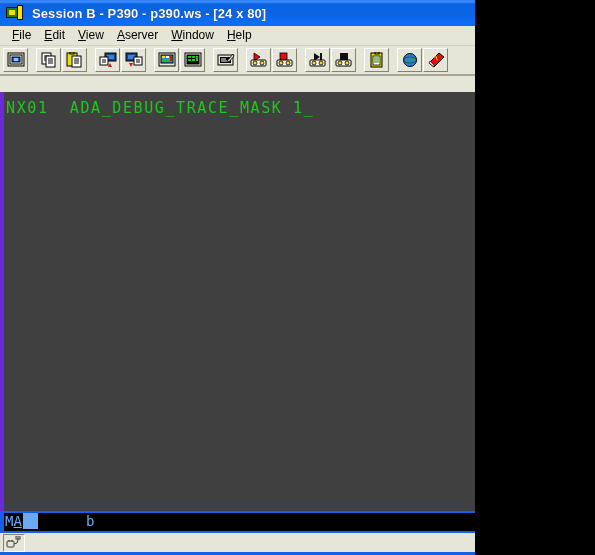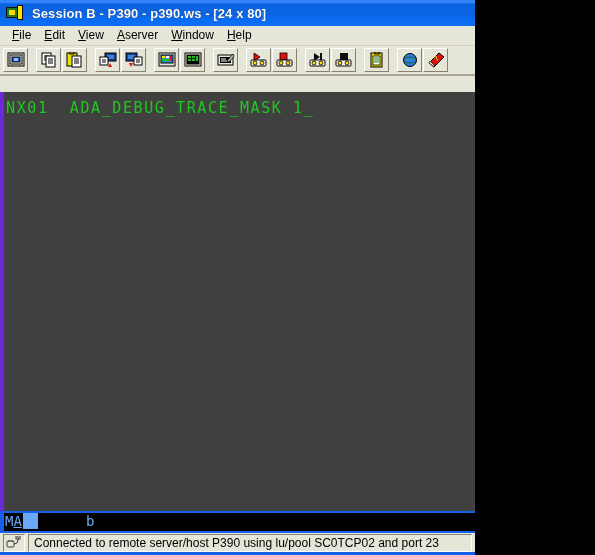--- a/index.html
+++ b/index.html
@@ -493,16 +493,15 @@
   <div class="statusbar">
     <div class="sb-icon">
       <svg width="16" height="14" viewBox="0 0 16 14">
         <rect x="1" y="5" width="7" height="6" rx="1" fill="#e6e6d8" stroke="#404040" stroke-width="1"></rect>
         <line x1="3" y1="4" x2="3" y2="6" stroke="#404040"></line>
         <line x1="6" y1="4" x2="6" y2="6" stroke="#404040"></line>
         <path d="M8 8 Q12 8 12 4 L12 1" fill="none" stroke="#404040" stroke-width="1"></path>
         <rect x="10" y="0" width="4" height="3" fill="none" stroke="#404040" stroke-width="1"></rect>
       </svg>
     </div>
-    <div class="sb-text">Connected to remote server/host P390 using lu/pool SC0TCP02 and port 23</div>
   </div>
 
 </div>
 
 </body></html>

